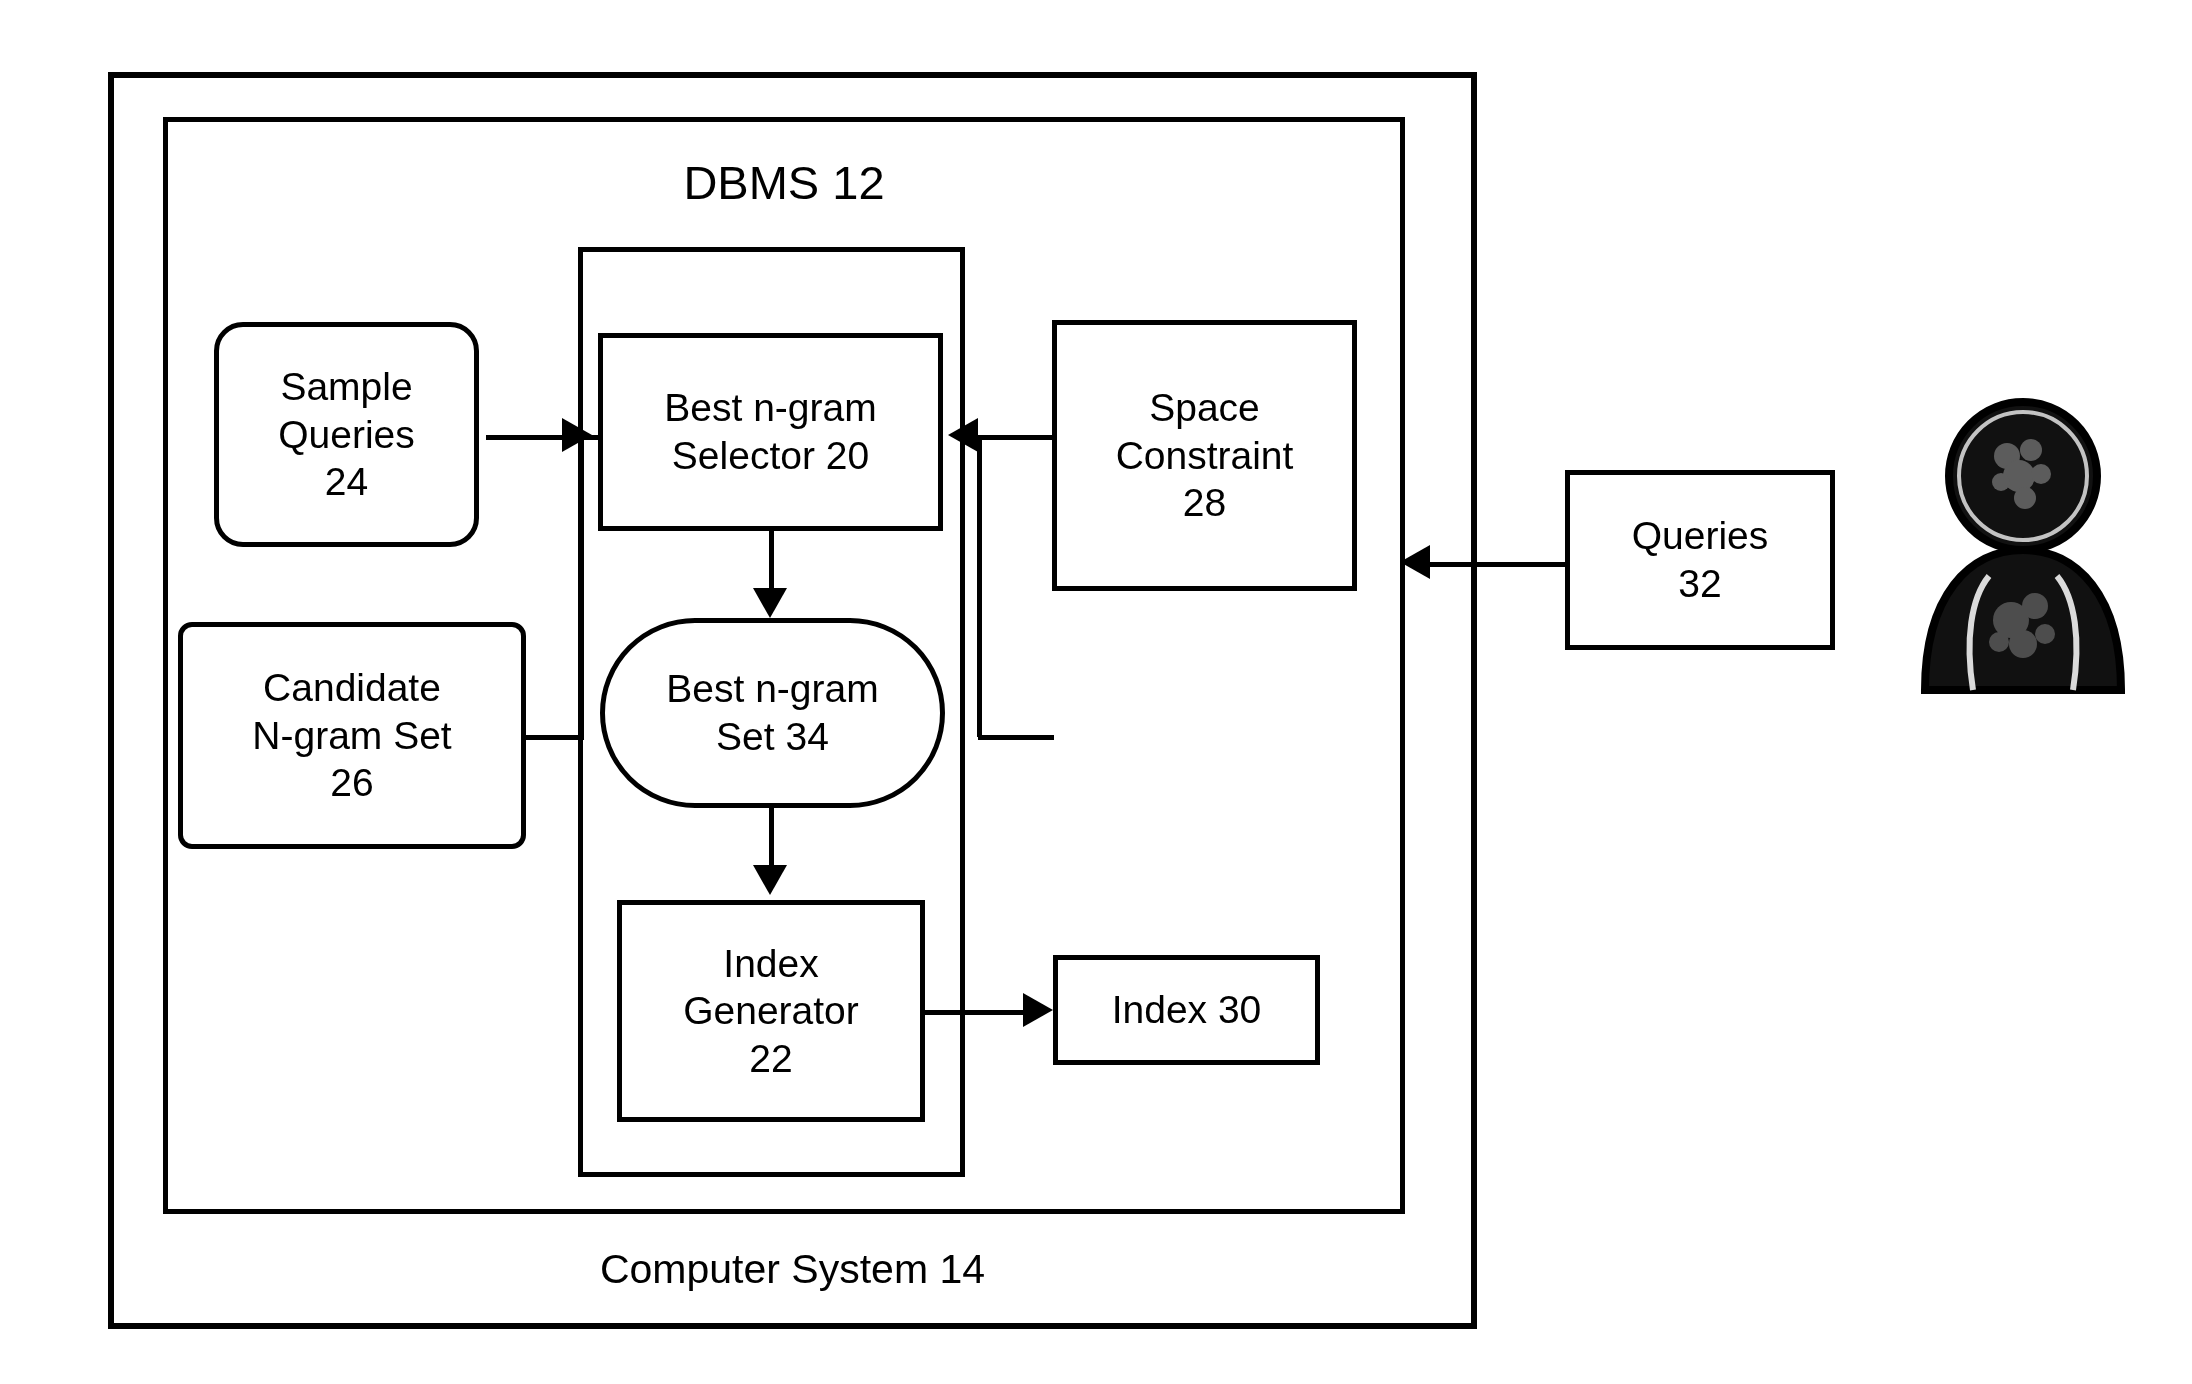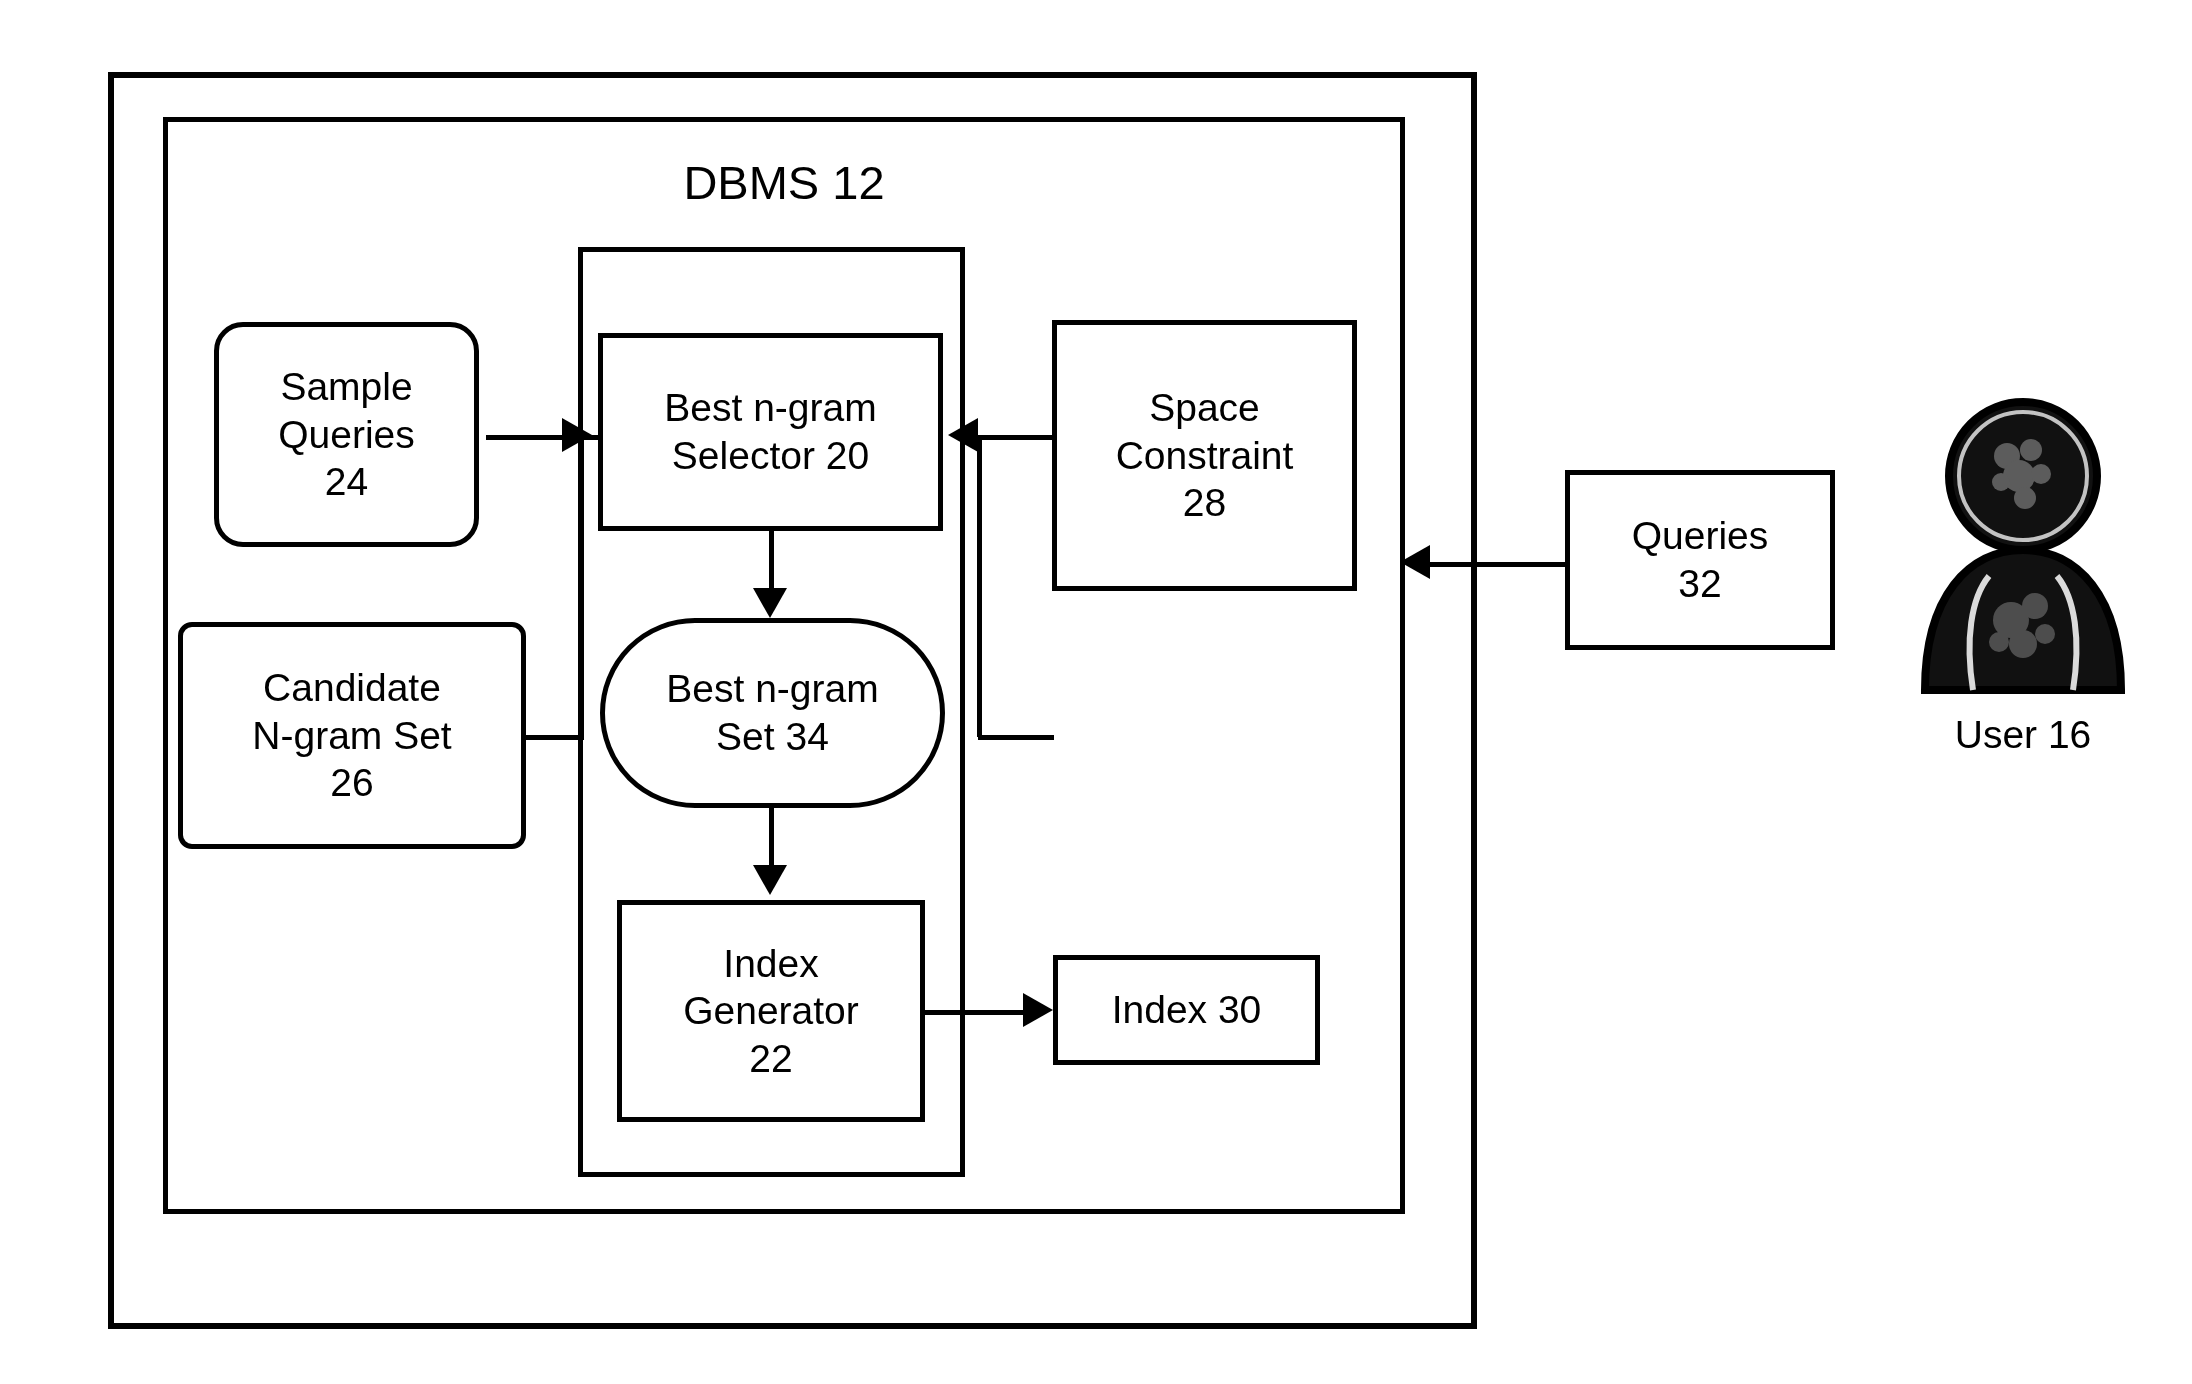--- a/index.html
+++ b/index.html
@@ -105,20 +105,21 @@
   .userfig { position: absolute; }
   .userfig svg { display: block; }
 </style>
 </head>
 <body>
 
 <div id="canvas">
 
   <div class="frame" style="left:108px; top:72px; width:1369px; height:1257px;"></div>
 
+  <div class="label t-outer" style="left:108px; top:1245px; width:1369px;">Computer System 14</div>
 
   <div class="frame" style="left:163px; top:117px; width:1242px; height:1097px; border-width:5px;"></div>
 
   <div class="label t-dbms" style="left:163px; top:155px; width:1242px;">DBMS 12</div>
 
   <div class="frame" style="left:578px; top:247px; width:387px; height:930px; border-width:5px;"></div>
 
 
   <div class="box t-node" style="left:214px; top:322px; width:265px; height:225px;border-radius:29px;">
     <span class="boxtext">Sample</span>
@@ -186,21 +187,20 @@
 
       <g fill="#8a8a8a" opacity="0.5">
         <circle cx="108" cy="230" r="18"></circle>
           <circle cx="132" cy="216" r="13"></circle>
         <circle cx="120" cy="254" r="14"></circle>
           <circle cx="142" cy="244" r="10"></circle>
         <circle cx="96" cy="252" r="10"></circle>
       </g>
     </svg>
   </div>
-  <div class="label t-user" style="left:1880px; top:712px; width:286px;">User 16</div>
 
   <div class="hline" style="left:486px; top:435px; width:98px;"></div>
 
   <div class="hline" style="left:526px; top:735px; width:58px;"></div>
   <div class="vline" style="left:579px; top:435px; height:302px;"></div>
 
   <div class="hline" style="left:579px; top:435px; width:20px;"></div>
   <div class="arrow-r" style="left:562px; top:418px;"></div>
 
   <div class="hline" style="left:978px; top:435px; width:76px;"></div>

